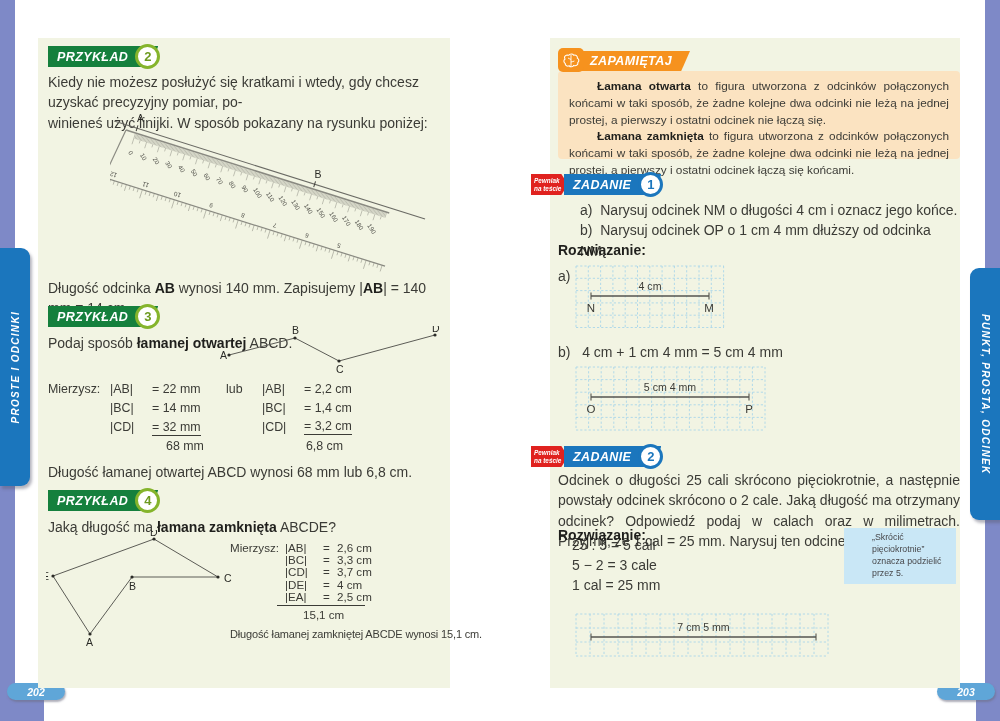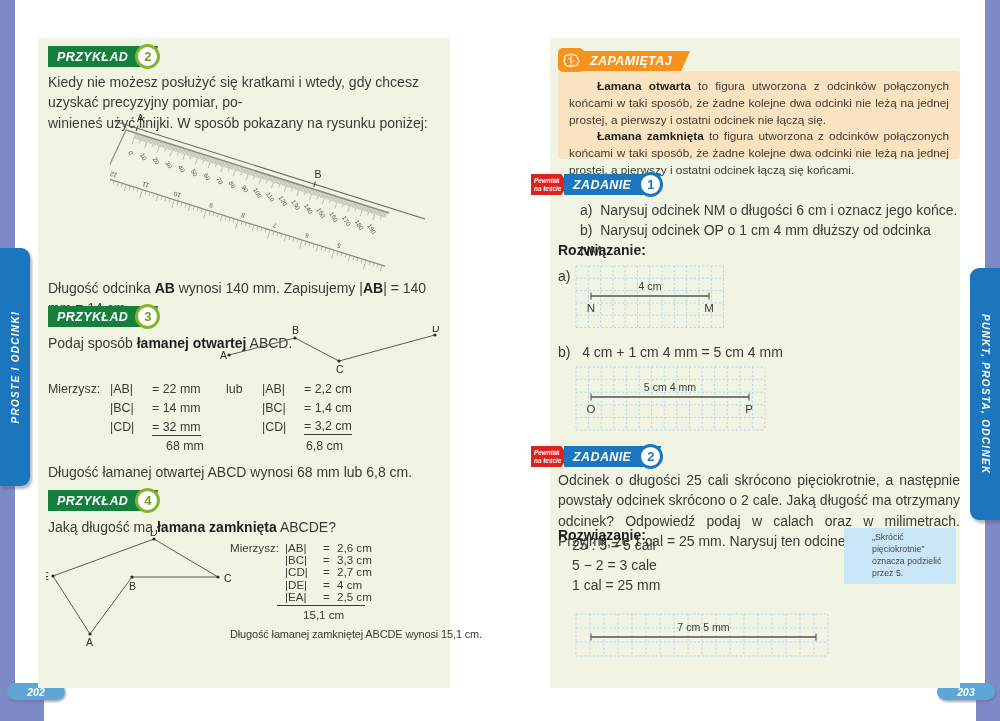--- a/index.html
+++ b/index.html
@@ -499,21 +499,21 @@
             <span>2,6 cm</span>
           </div>
         <div class="m4row">
             <span class="c-l">|BC|</span>
             <span class="c-e">=</span>
             <span>3,3 cm</span>
           </div>
         <div class="m4row">
             <span class="c-l">|CD|</span>
             <span class="c-e">=</span>
-            <span>2,7 cm</span>
+            <span>3,7 cm</span>
           </div>
         <div class="m4row">
             <span class="c-l">|DE|</span>
             <span class="c-e">=</span>
             <span>4 cm</span>
           </div>
         <div class="m4row">
             <span class="c-l">|EA|</span>
             <span class="c-e">=</span>
             <span>2,5 cm</span>
@@ -548,21 +548,21 @@
     <span>Pewniak</span>
     <span>na teście</span>
   </div>
   <div class="badge blue" style="left:14px;top:136px;z-index:2;">
     <span class="bar">ZADANIE</span>
     <span class="num">1</span>
   </div>
 
   <div class="txt" style="left:30px;top:162px;width:380px;">
     <span>a)</span>&nbsp;
-    <span>Narysuj odcinek NM o długości 6 cm i oznacz jego końce.</span><br>
+    <span>Narysuj odcinek NM o długości 4 cm i oznacz jego końce.</span><br>
     <span>b)</span>&nbsp;
     <span>Narysuj odcinek OP o 1 cm 4 mm dłuższy od odcinka NM.</span>
   </div>
 
   <div class="txt bold-line" style="left:8px;top:202px;">Rozwiązanie:</div>
 
   <div class="txt" style="left:8px;top:228px;">a)</div>
   <div class="abs" id="grid-a-holder" style="left:22px;top:224px;width:160px;height:80px;"><svg viewBox="-4 -4 160 87" width="160" height="87">
         <line x1="0" y1="0" x2="0" y2="61" stroke="#a9d6ea" stroke-width="0.9" stroke-dasharray="2.2,2"></line>
         <line x1="12.3" y1="0" x2="12.3" y2="61" stroke="#a9d6ea" stroke-width="0.9" stroke-dasharray="2.2,2"></line>

